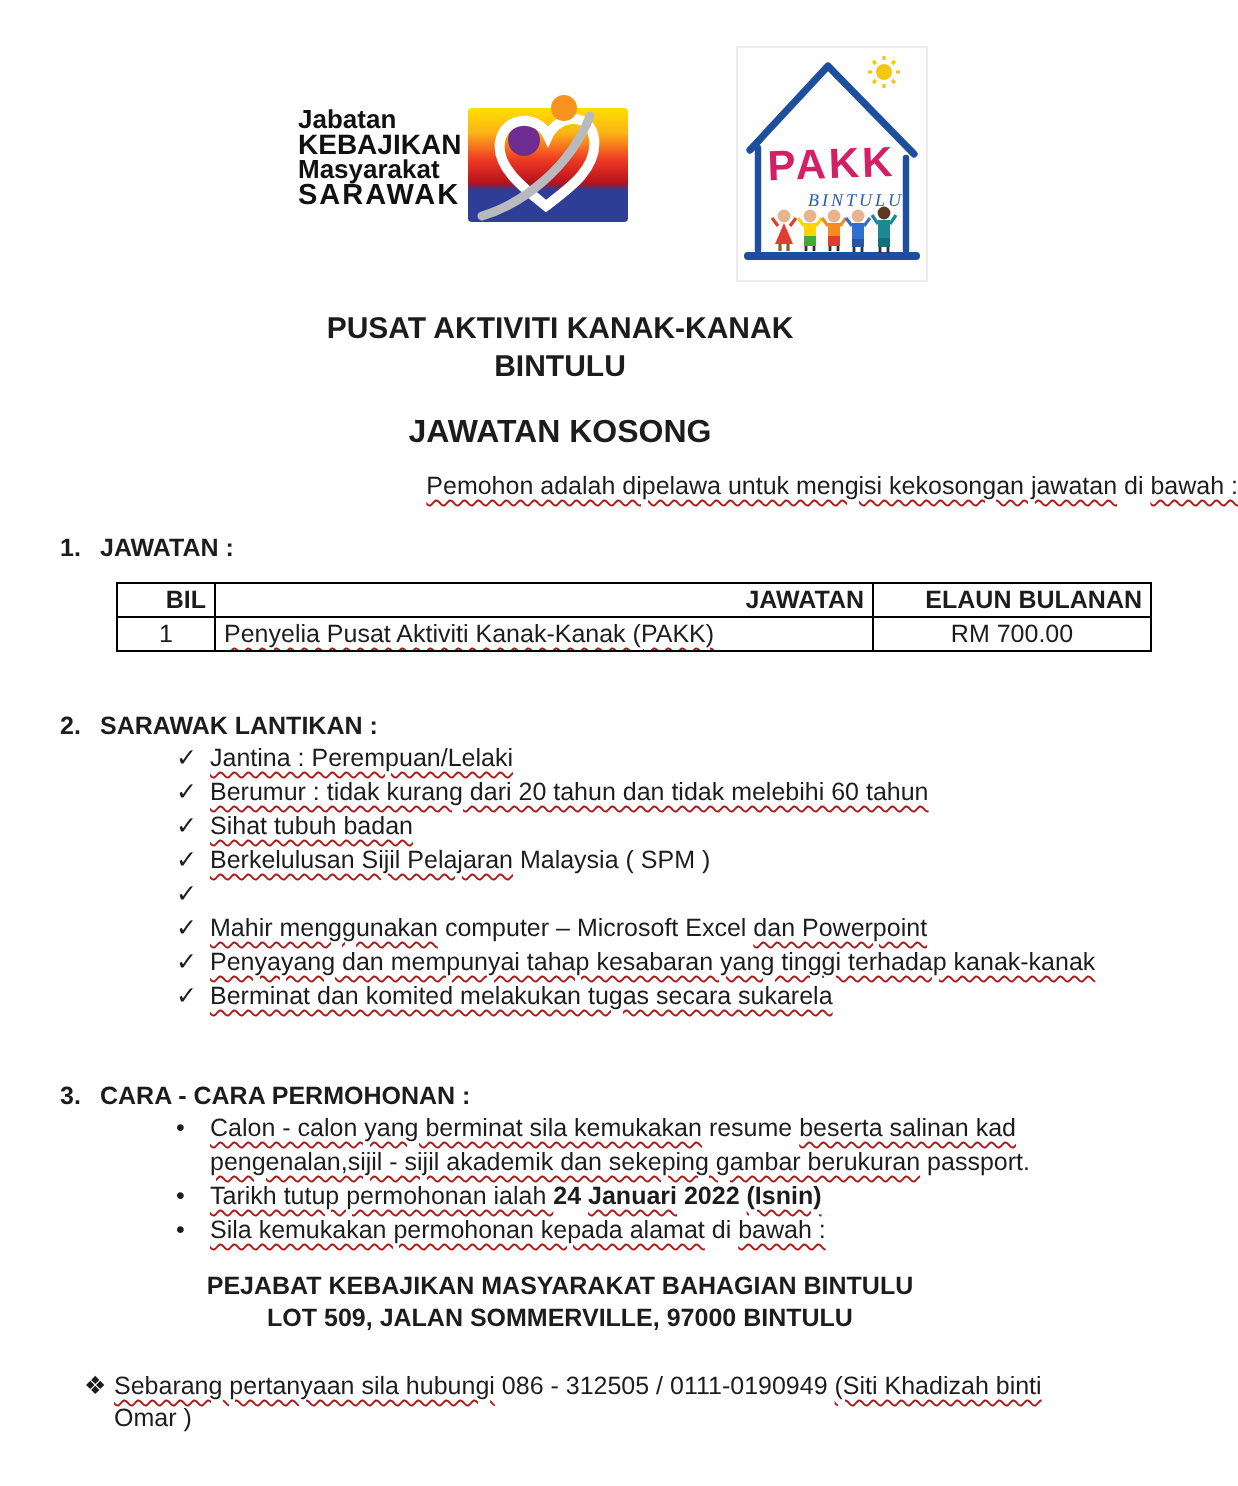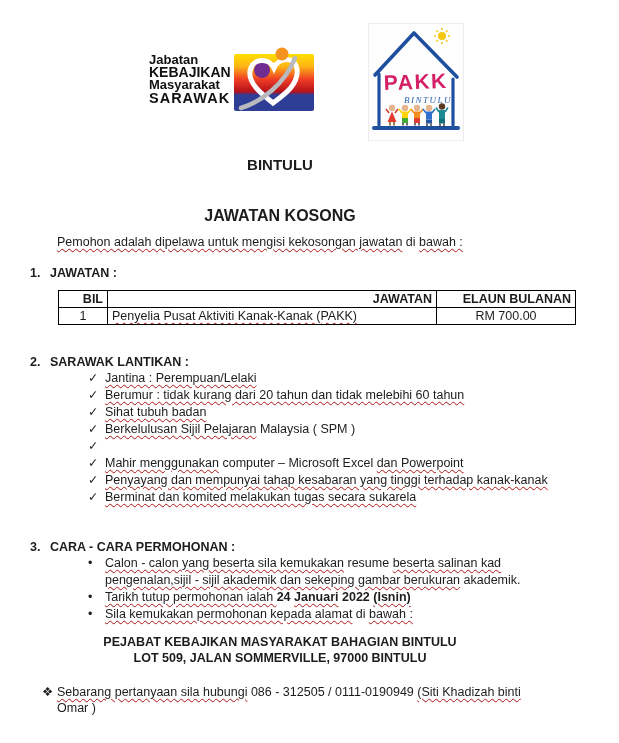--- a/index.html
+++ b/index.html
@@ -17,22 +17,22 @@
   .dept-logo{position:absolute;left:149px;top:46px;display:flex;align-items:center;}
   .dept-text{font-weight:bold;color:#111;line-height:12.6px;margin-right:2px;white-space:nowrap;}
   .dept-l1{font-size:13px;}
   .dept-l2{font-size:14px;}
   .dept-l3{font-size:13px;}
   .dept-l4{font-size:14.5px;letter-spacing:1px;}
   .pakk-logo{position:absolute;left:368px;top:23px;}
   
   .centered{width:560px;text-align:center;}
   .doc-title{margin-top:3px;font-weight:bold;font-size:15px;line-height:19px;}
-  .vacancy{margin-top:33px;font-weight:bold;font-size:16px;line-height:18px;}
-  .intro{margin:9px 0 0 57px;line-height:16px;}
+  .vacancy{margin-top:15px;font-weight:bold;font-size:16px;line-height:18px;}
+  .intro{margin:9px 0 0 57px;line-height:16px;text-align:right;}
   
   .sec{display:flex;margin-left:30px;font-weight:bold;line-height:16px;}
   .sec .num{width:20px;}
   .sec1{margin-top:15px;}
   .sec2{margin-top:29px;}
   .sec3{margin-top:33px;}
   
   table.jobs{border-collapse:collapse;margin:9px 0 0 58px;table-layout:fixed;}
   table.jobs th,table.jobs td{
     border:1.6px solid #000;height:16px;padding:0 4px;
@@ -156,20 +156,21 @@
             <rect x="-3" y="87" width="6" height="9" fill="#1b8a96"></rect>
             <rect x="-3" y="96" width="6" height="4.5" fill="#136f79"></rect>
             <path d="M-2,100.5 L-2,103.5 M2,100.5 L2,103.5" stroke="#333" stroke-width="1.4"></path>
           </g>
         </g>
       </svg>
     </div>
   </div>
 
   <div class="centered doc-title">
+    <div>PUSAT AKTIVITI KANAK-KANAK</div>
     <div>BINTULU</div>
   </div>
 
   <div class="centered vacancy">JAWATAN KOSONG</div>
 
   <div class="intro"><span class="rw">Pemohon adalah dipelawa untuk mengisi kekosongan jawatan</span><span> di </span><span class="rw">bawah :</span></div>
 
   <div class="sec sec1">
     <span class="num">1.</span>
     <span>JAWATAN :</span>
@@ -234,21 +235,21 @@
   </div>
 
   <div class="sec sec3">
     <span class="num">3.</span>
     <span>CARA - CARA PERMOHONAN :</span>
   </div>
 
   <div class="blist">
     <div class="bitem">
       <span class="mark">•</span>
-      <span class="txt"><span class="rw">Calon - calon yang beserta sila kemukakan</span><span> resume </span><span class="rw">beserta salinan kad pengenalan,sijil - sijil akademik dan sekeping gambar berukuran</span><span> akademik.</span></span>
+      <span class="txt"><span class="rw">Calon - calon yang berminat sila kemukakan</span><span> resume </span><span class="rw">beserta salinan kad pengenalan,sijil - sijil akademik dan sekeping gambar berukuran</span><span> passport.</span></span>
     </div>
     <div class="bitem">
       <span class="mark">•</span>
       <span class="txt"><span class="rw">Tarikh tutup permohonan ialah </span><span class="b">24 </span><span class="b rw">Januari</span><span class="b"> 2022 </span><span class="b rw">(Isnin)</span></span>
     </div>
     <div class="bitem">
       <span class="mark">•</span>
       <span class="txt"><span class="rw">Sila kemukakan permohonan kepada alamat</span><span> di </span><span class="rw">bawah :</span></span>
     </div>
   </div>

